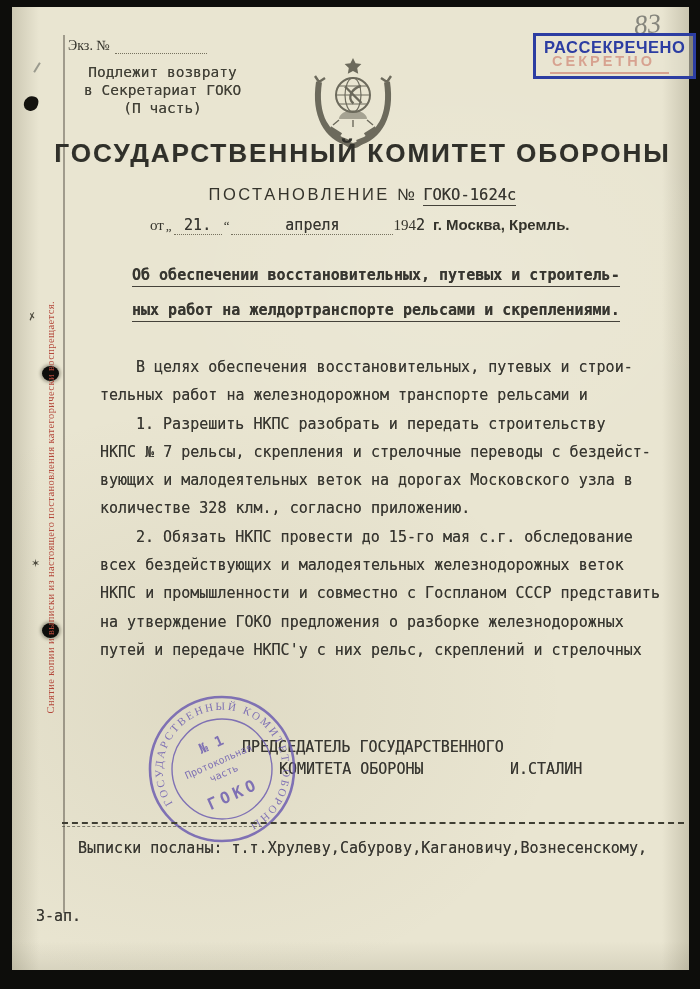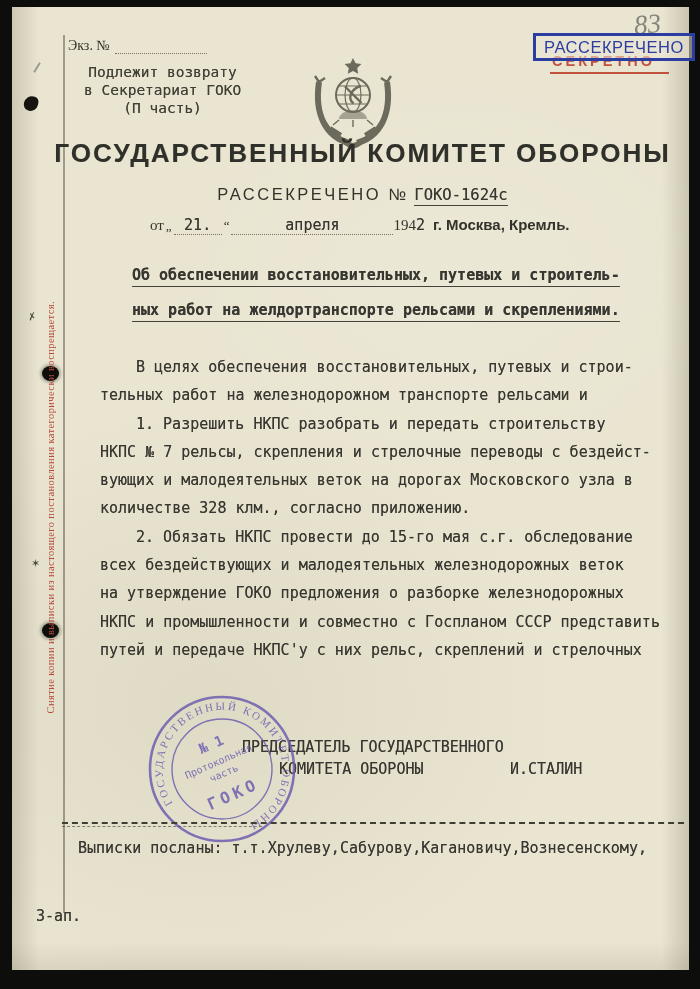--- a/index.html
+++ b/index.html
@@ -44,21 +44,21 @@
   .emblem{position:absolute;left:288px;top:48px;}
 
   .page-num{position:absolute;left:622px;top:2px;font-family:"Liberation Serif",serif;
      font-style:italic;font-size:27px;color:#85857c;transform:rotate(-5deg);}
 
   .secret-stamp{position:absolute;left:538px;top:46px;z-index:1;
      font-size:14.5px;font-weight:bold;letter-spacing:3px;color:#c04a38;
      border-bottom:2px solid #c04a38;padding:0 14px 3px 2px;opacity:.95;}
   .declass-stamp{position:absolute;left:521px;top:26px;z-index:2;
      border:3.5px solid #2c3da2;color:#2c3da2;background:rgba(233,229,211,.55);
-     padding:2px 8px 1px 8px;font-size:16.5px;font-weight:normal;letter-spacing:.5px;}
+     padding:2px 8px 19px 8px;font-size:16.5px;font-weight:bold;letter-spacing:.5px;}
 
   .org-title{position:absolute;left:0;top:131px;width:100%;text-align:center;
      padding-left:24px;box-sizing:border-box;
      font-size:26px;font-weight:bold;letter-spacing:2px;color:#30302a;
      text-shadow:.4px .4px 0 rgba(48,48,42,.35);}
   .decree-line{position:absolute;left:0;top:178px;width:100%;padding-left:24px;box-sizing:border-box;
      display:flex;justify-content:center;align-items:baseline;}
   .decree-label{font-size:16.5px;letter-spacing:2.5px;color:#34332b;font-weight:500;}
   .decree-number{font-size:15.5px;margin-left:6px;border-bottom:1.5px solid #45433a;padding-bottom:1px;}
 
@@ -139,21 +139,21 @@
   </svg>
 
   <div class="page-num">83</div>
 
   <div class="secret-stamp">СЕКРЕТНО</div>
   <div class="declass-stamp">РАССЕКРЕЧЕНО</div>
 
   <div class="org-title">ГОСУДАРСТВЕННЫЙ КОМИТЕТ ОБОРОНЫ</div>
 
   <div class="decree-line">
-    <span class="decree-label">РАССЕКРЕЧЕНО №</span>
+    <span class="decree-label">ПОСТАНОВЛЕНИЕ №</span>
     <span class="decree-number typed">ГОКО-1624с</span>
   </div>
 
   <div class="date-line">
     <span class="printed">от</span>
     <span class="q printed">„</span>
     <span class="blank b-day"><span class="typed">21.</span></span>
     <span class="q printed">“</span>
     <span class="blank b-month"><span class="typed">апреля</span></span>
     <span class="printed">194</span>
@@ -168,22 +168,22 @@
 
   <div class="body-text typed">
     <div class="indent">В целях обеспечения восстановительных, путевых и строи-</div>
     <div>тельных работ на железнодорожном транспорте рельсами и</div>
     <div class="indent">1. Разрешить НКПС разобрать и передать строительству</div>
     <div>НКПС № 7 рельсы, скрепления и стрелочные переводы с бездейст-</div>
     <div>вующих и малодеятельных веток на дорогах Московского узла в</div>
     <div>количестве 328 клм., согласно приложению.</div>
     <div class="indent">2. Обязать НКПС провести до 15-го мая с.г. обследование</div>
     <div>всех бездействующих и малодеятельных железнодорожных веток</div>
+    <div>НКПС и промышленности и совместно с Госпланом СССР представить</div>
     <div>на утверждение ГОКО предложения о разборке железнодорожных</div>
-    <div>НКПС и промышленности и совместно с Госпланом СССР представить</div>
     <div>путей и передаче НКПС'у с них рельс, скреплений и стрелочных</div>
   </div>
 
   <div class="sig1 typed">ПРЕДСЕДАТЕЛЬ ГОСУДАРСТВЕННОГО</div>
   <div class="sig2 typed">КОМИТЕТА ОБОРОНЫ</div>
   <div class="sig-name typed">И.СТАЛИН</div>
 
   <svg class="seal" width="172" height="172" viewBox="0 0 172 172">
     <g fill="none" stroke="#6a5ab0">
       <circle cx="86" cy="86" r="72" stroke-width="2.6"></circle>

